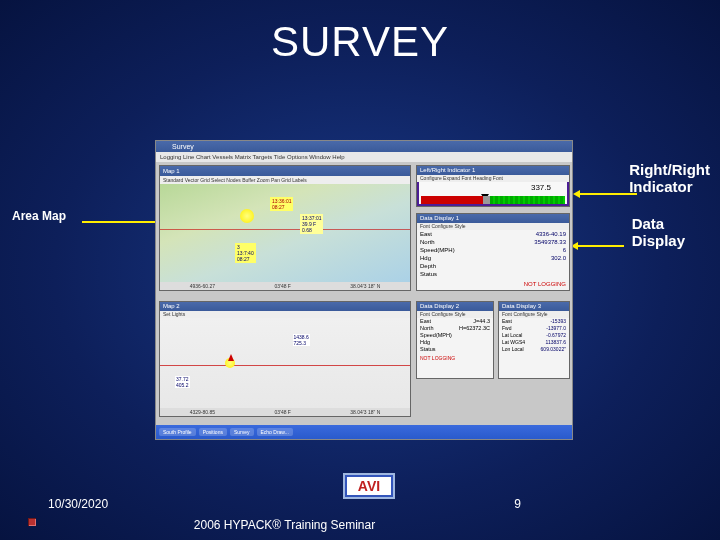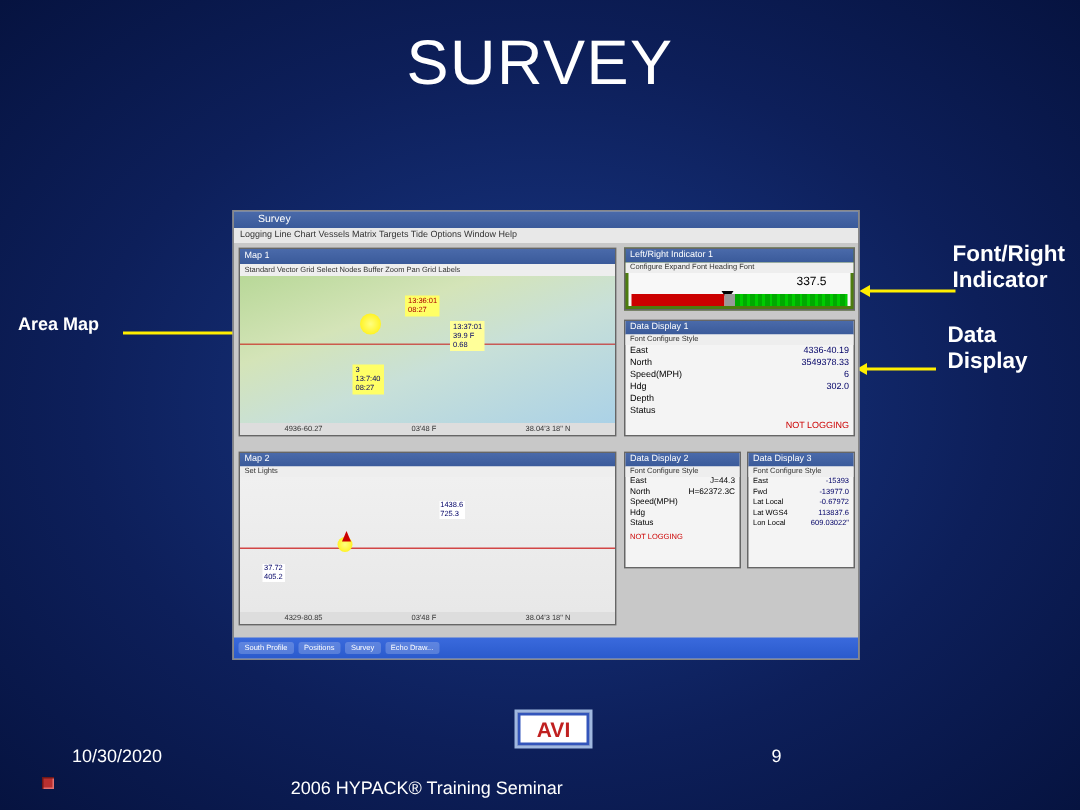--- a/index.html
+++ b/index.html
@@ -122,21 +122,21 @@
   }
   .map1-status {
     position: absolute; left: 0; right: 0; bottom: 0; height: 8px;
     background: #ddd; font-size: 5px; line-height: 8px;
     display: flex; justify-content: space-around; color: #333;
   }
   .lr-indicator {
     position: absolute;
     left: 260px; top: 24px;
     width: 154px; height: 42px;
-    background: #4d7c0f; border: 1px solid #666;
+    background: #4c1d95; border: 1px solid #666;
   }
   .lr-title { height: 9px; background: linear-gradient(#4a6aaa,#3a5a9a);
     color:#fff; font-size: 6px; padding-left: 3px; line-height: 9px; }
   .lr-menu { height: 7px; background: #eee; font-size: 5px; padding-left: 3px;
     line-height: 7px; color: #333; }
   .lr-body { position: absolute; top: 16px; left: 2px; right: 2px; bottom: 2px;
     background: #f8f8f8; }
   .lr-val { position: absolute; right: 16px; top: 1px; font-size: 8px; color: #000; }
   .lr-bar { position: absolute; left: 2px; right: 2px; top: 14px; height: 8px; }
   .lr-seg-red { position:absolute; left:0; width:43%; top:0; bottom:0; background:#cc0000; }
@@ -285,21 +285,21 @@
 <body>
 
 <div class="title">SURVEY</div>
 
 <div class="slide-area">
 
   <div class="label-left">Area Map</div>
   <div class="arrow-line-left"></div>
 
   <div class="label-right-top">
-    <span style="white-space:pre-line">Font/Right
+    <span style="white-space:pre-line">Right/Right
 Indicator</span>
   </div>
   <div class="arrow-right-1"></div>
 
   <div class="label-right-bottom">
     <span style="white-space:pre-line">Data
 Display</span>
   </div>
   <div class="arrow-right-2"></div>
 

